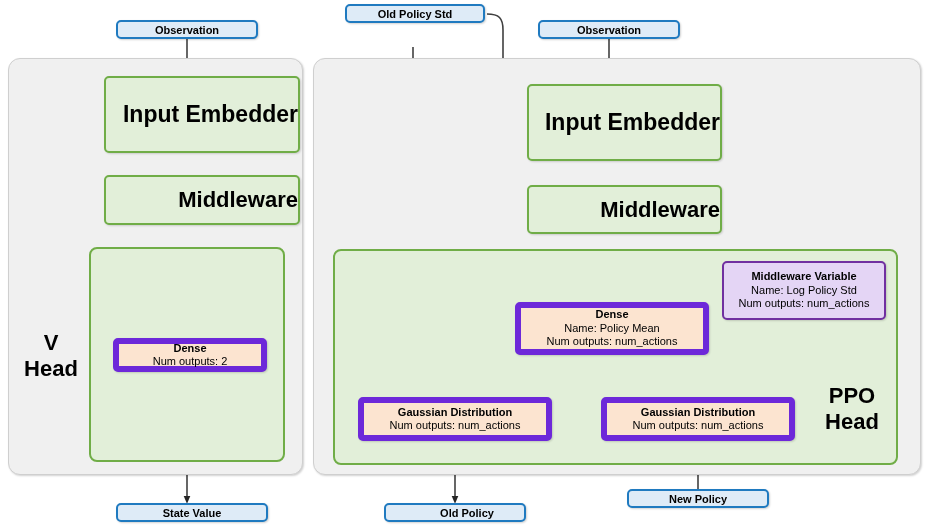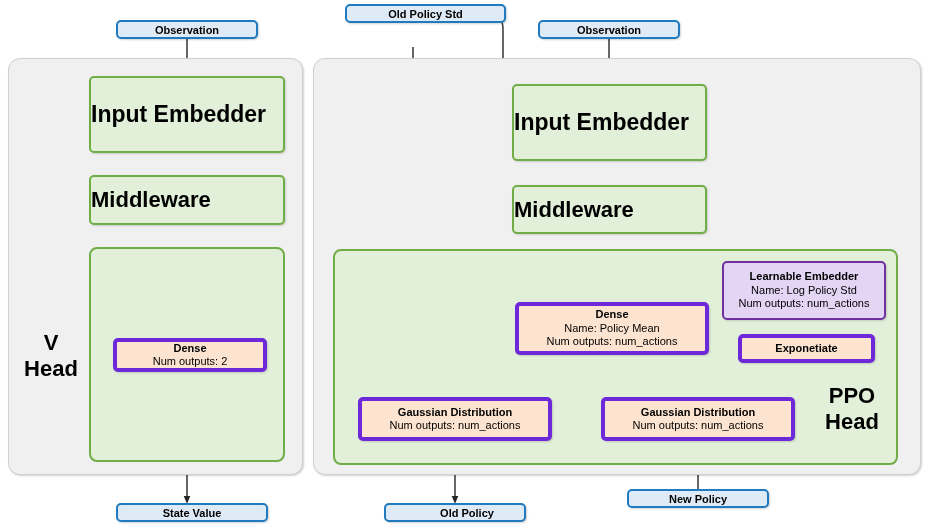--- a/index.html
+++ b/index.html
@@ -35,29 +35,30 @@
   }
 
   
   .box-green {
     background: #e2efd9;
     border: 2px solid #70ad47;
     border-radius: 5px;
     box-shadow: 1px 1px 2px rgba(0,0,0,0.15);
     display: flex;
     align-items: center;
-    justify-content: flex-start;
+    justify-content: flex-end;
     color: #000;
     font-weight: bold;
+    margin-left: 15px;
   }
 
   
   .box-orange {
     background: #fce4d0;
-    border: 4px solid #6d28d9;
+    border: 6px solid #6d28d9;
     border-radius: 5px;
     box-shadow: 1px 1px 2px rgba(0,0,0,0.15);
     display: flex;
     flex-direction: column;
     align-items: center;
     justify-content: center;
     color: #000;
     line-height: 1.22;
   }
   .box-orange .ttl { font-weight: bold; font-size: 11px; }
@@ -182,21 +183,21 @@
 
   <div class="abs group-gray" style="left:313px; top:58px; width:608px; height:417px;"></div>
 
   <div class="abs group-green" style="left:333px; top:249px; width:565px; height:216px;"></div>
 
   <div class="abs group-title" style="left:806px; top:378px; width:92px; height:62px;">
     <span>PPO</span>
     <span>Head</span>
   </div>
 
-  <div class="abs box-blue" style="left:345px; top:4px; width:161px; height:19px;text-align:center;">
+  <div class="abs box-blue" style="left:345px; top:4px; width:140px; height:19px;text-align:center;">
     <span>Old Policy Std</span>
   </div>
 
 
   <div class="abs box-blue" style="left:538px; top:20px; width:142px; height:19px;">
     <span>Observation</span>
   </div>
 
   <div class="abs box-green" style="left:512px; top:84px; width:195px; height:77px; font-size:23px;">
     <span>Input Embedder</span>
@@ -206,28 +207,25 @@
     <span>Middleware</span>
   </div>
 
   <div class="abs box-orange" style="left:515px; top:302px; width:194px; height:53px;">
     <span class="ttl">Dense</span>
     <span class="sub">Name: Policy Mean</span>
     <span class="sub">Num outputs: num_actions</span>
   </div>
 
   <div class="abs box-purple" style="left:722px; top:261px; width:164px; height:59px;">
-    <span class="ttl">Learnable Embedder</span>
+    <span class="ttl">Middleware Variable</span>
     <span class="sub">Name: Log Policy Std</span>
     <span class="sub">Num outputs: num_actions</span>
   </div>
 
-  <div class="abs box-orange" style="left:738px; top:334px; width:137px; height:29px;">
-    <span class="ttl">Exponetiate</span>
-  </div>
 
   <div class="abs box-orange" style="left:358px; top:397px; width:194px; height:44px;">
     <span class="ttl">Gaussian Distribution</span>
     <span class="sub">Num outputs: num_actions</span>
   </div>
 
   <div class="abs box-orange" style="left:601px; top:397px; width:194px; height:44px;">
     <span class="ttl">Gaussian Distribution</span>
     <span class="sub">Num outputs: num_actions</span>
   </div>

